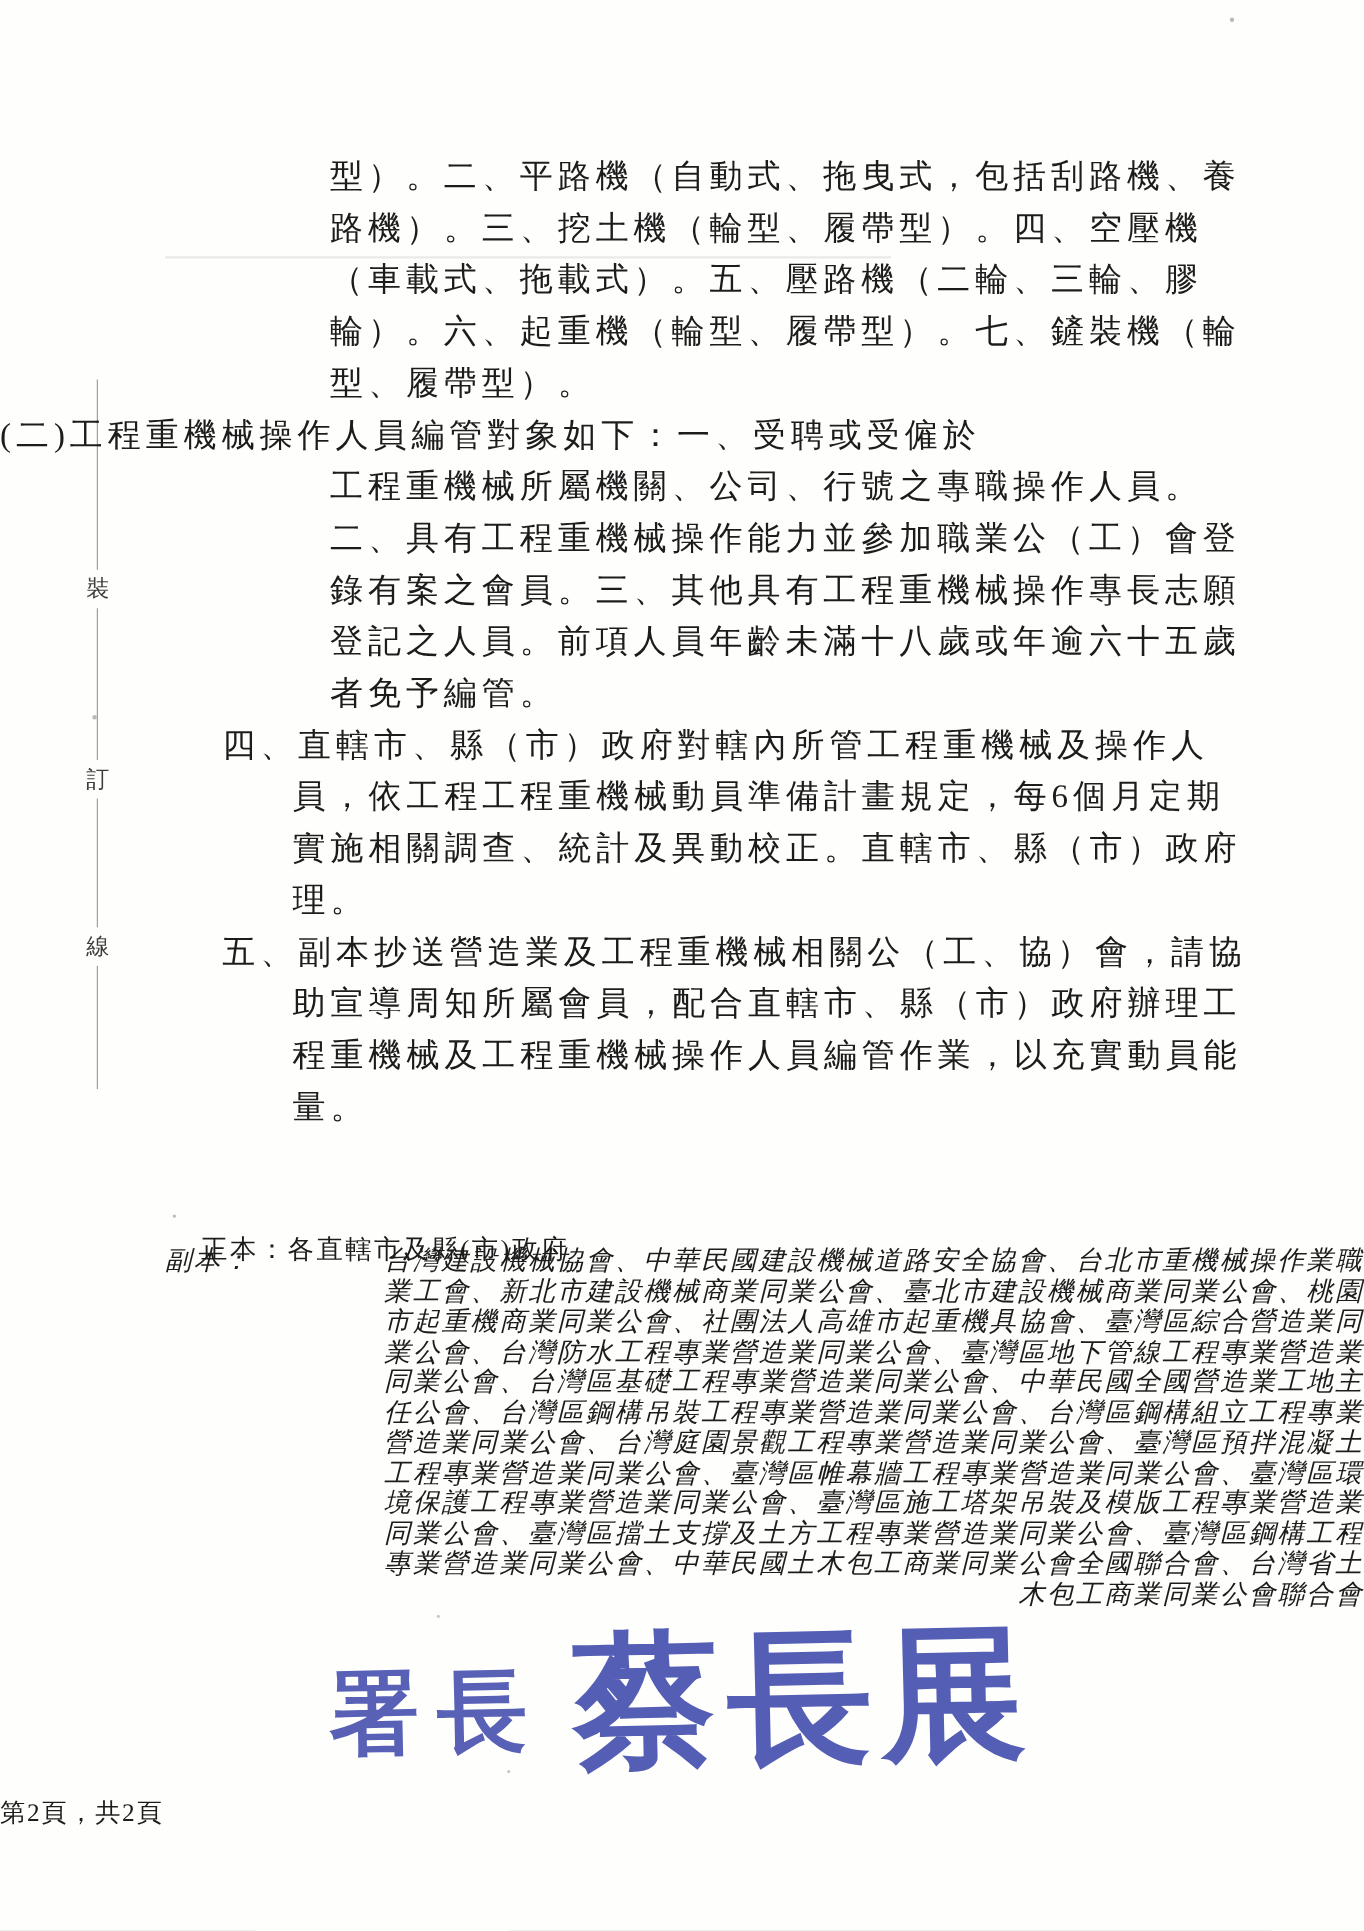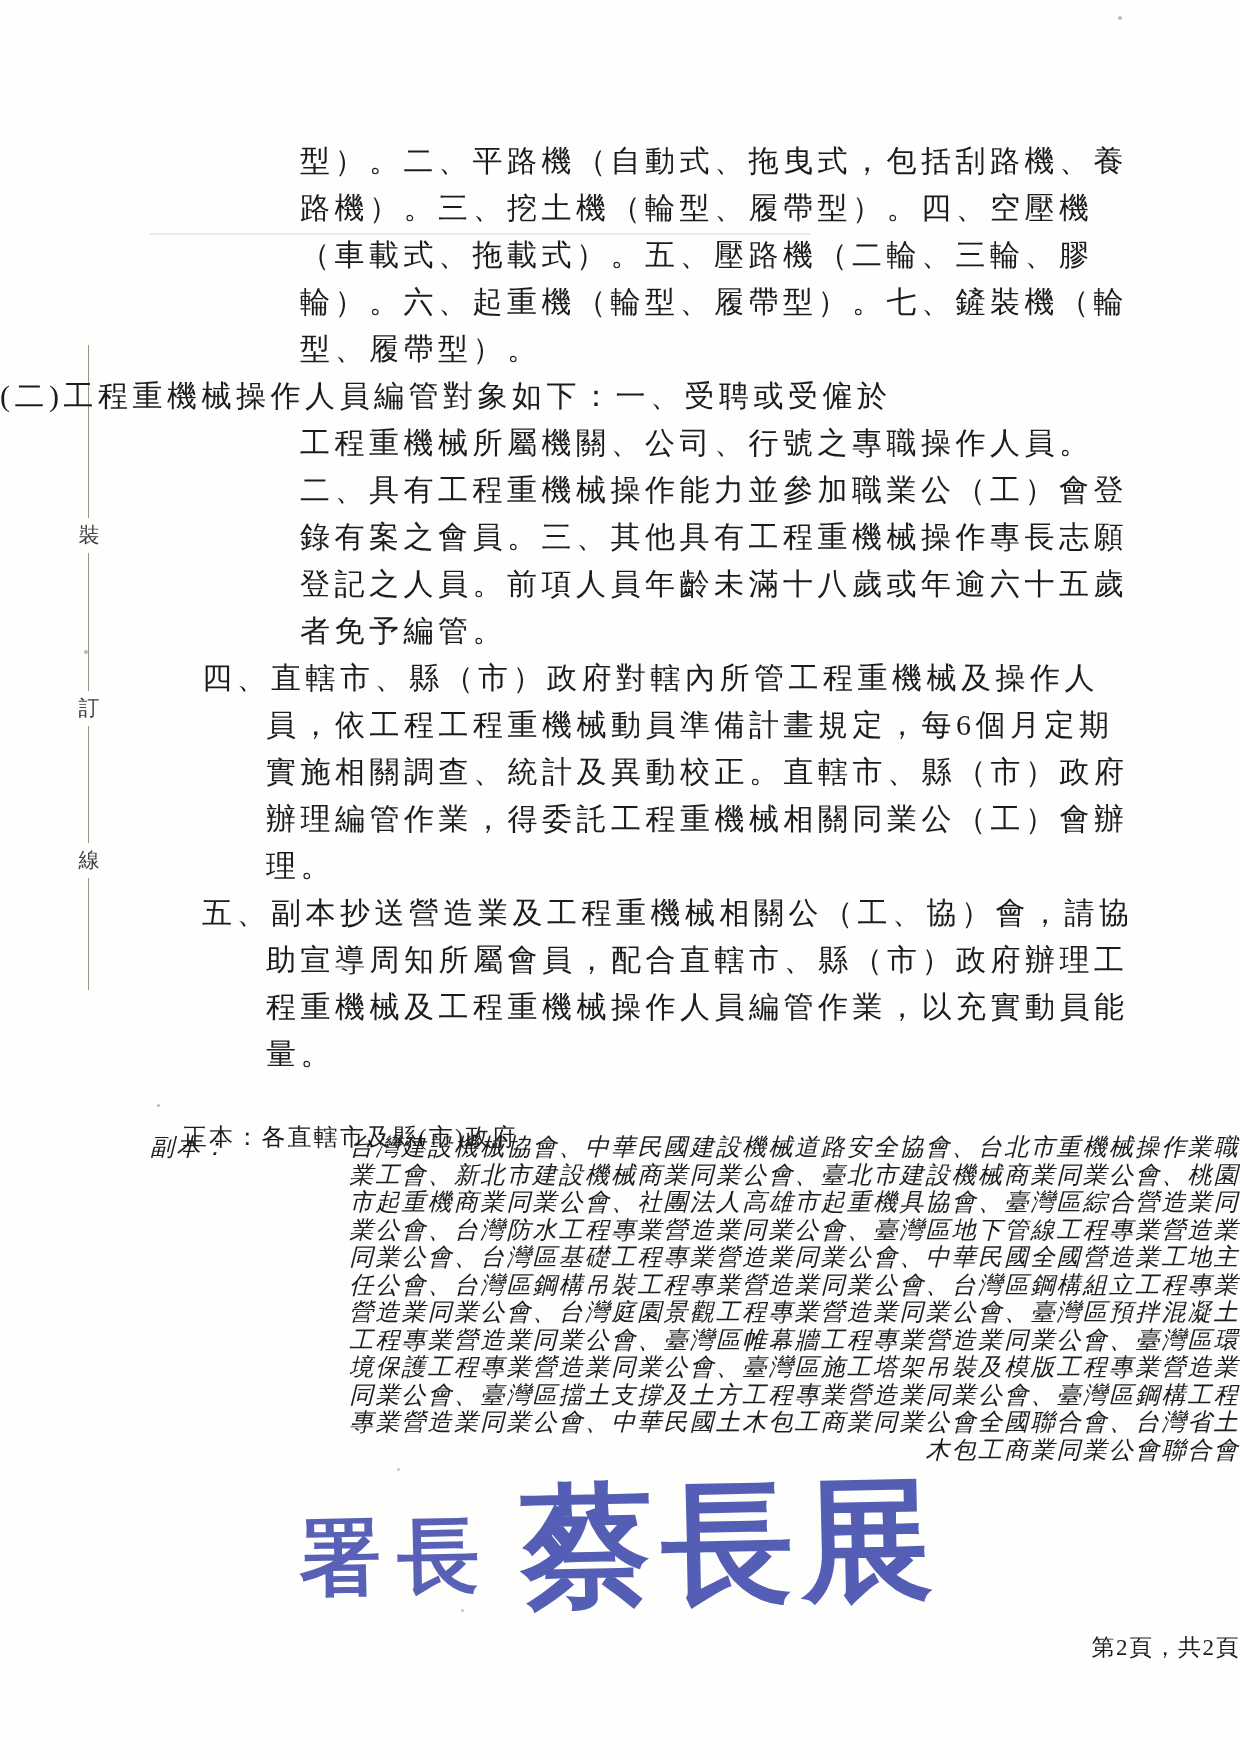--- a/index.html
+++ b/index.html
@@ -63,21 +63,21 @@
     opacity:0.93; transform:translateY(6px);
   }
   .stamp-name {
     font-size:132px; letter-spacing:8px; line-height:1;
     opacity:0.95;
   }
 
   
   .page-num {
     position:absolute; top:1632px; left:0; width:1240px;
-    text-align:right; font-size:23px; letter-spacing:1.5px; color:#1c1c1c;
+    text-align:left; font-size:23px; letter-spacing:1.5px; color:#1c1c1c;
   }
 
   
   .streak { position:absolute; top:233px; left:150px; width:660px; height:2px; background:#e9e9e7; }
   .speck  { position:absolute; border-radius:50%; background:#b9b9b6; }
   .sp-a { left:1118px; top:16px;  width:4px; height:4px; }
   .sp-b { left:84px;   top:650px; width:4px; height:4px; }
   .sp-c { left:157px;  top:1104px;width:3px; height:3px; }
   .sp-d { left:397px;  top:1468px;width:3px; height:3px; background:#c9c9cc; }
   .sp-e { left:461px;  top:1609px;width:3px; height:3px; background:#c9c9cc; }
@@ -109,21 +109,20 @@
     <div class="bl x300">型、履帶型）。</div>
     <div class="bl x242">(二)工程重機械操作人員編管對象如下：一、受聘或受僱於</div>
     <div class="bl x300">工程重機械所屬機關、公司、行號之專職操作人員。</div>
     <div class="bl x300">二、具有工程重機械操作能力並參加職業公（工）會登</div>
     <div class="bl x300">錄有案之會員。三、其他具有工程重機械操作專長志願</div>
     <div class="bl x300">登記之人員。前項人員年齡未滿十八歲或年逾六十五歲</div>
     <div class="bl x300">者免予編管。</div>
     <div class="bl x202">四、直轄市、縣（市）政府對轄內所管工程重機械及操作人</div>
     <div class="bl x266">員，依工程工程重機械動員準備計畫規定，每6個月定期</div>
     <div class="bl x266">實施相關調查、統計及異動校正。直轄市、縣（市）政府</div>
-    <div class="bl x266">辦理編管作業，得委託工程重機械相關同業公（工）會辦</div>
     <div class="bl x266">理。</div>
     <div class="bl x202">五、副本抄送營造業及工程重機械相關公（工、協）會，請協</div>
     <div class="bl x266">助宣導周知所屬會員，配合直轄市、縣（市）政府辦理工</div>
     <div class="bl x266">程重機械及工程重機械操作人員編管作業，以充實動員能</div>
     <div class="bl x266">量。</div>
   </div>
 
   <div class="orig-row">
     <span>正本：</span><span>各直轄市及縣(市)政府</span>
   </div>

